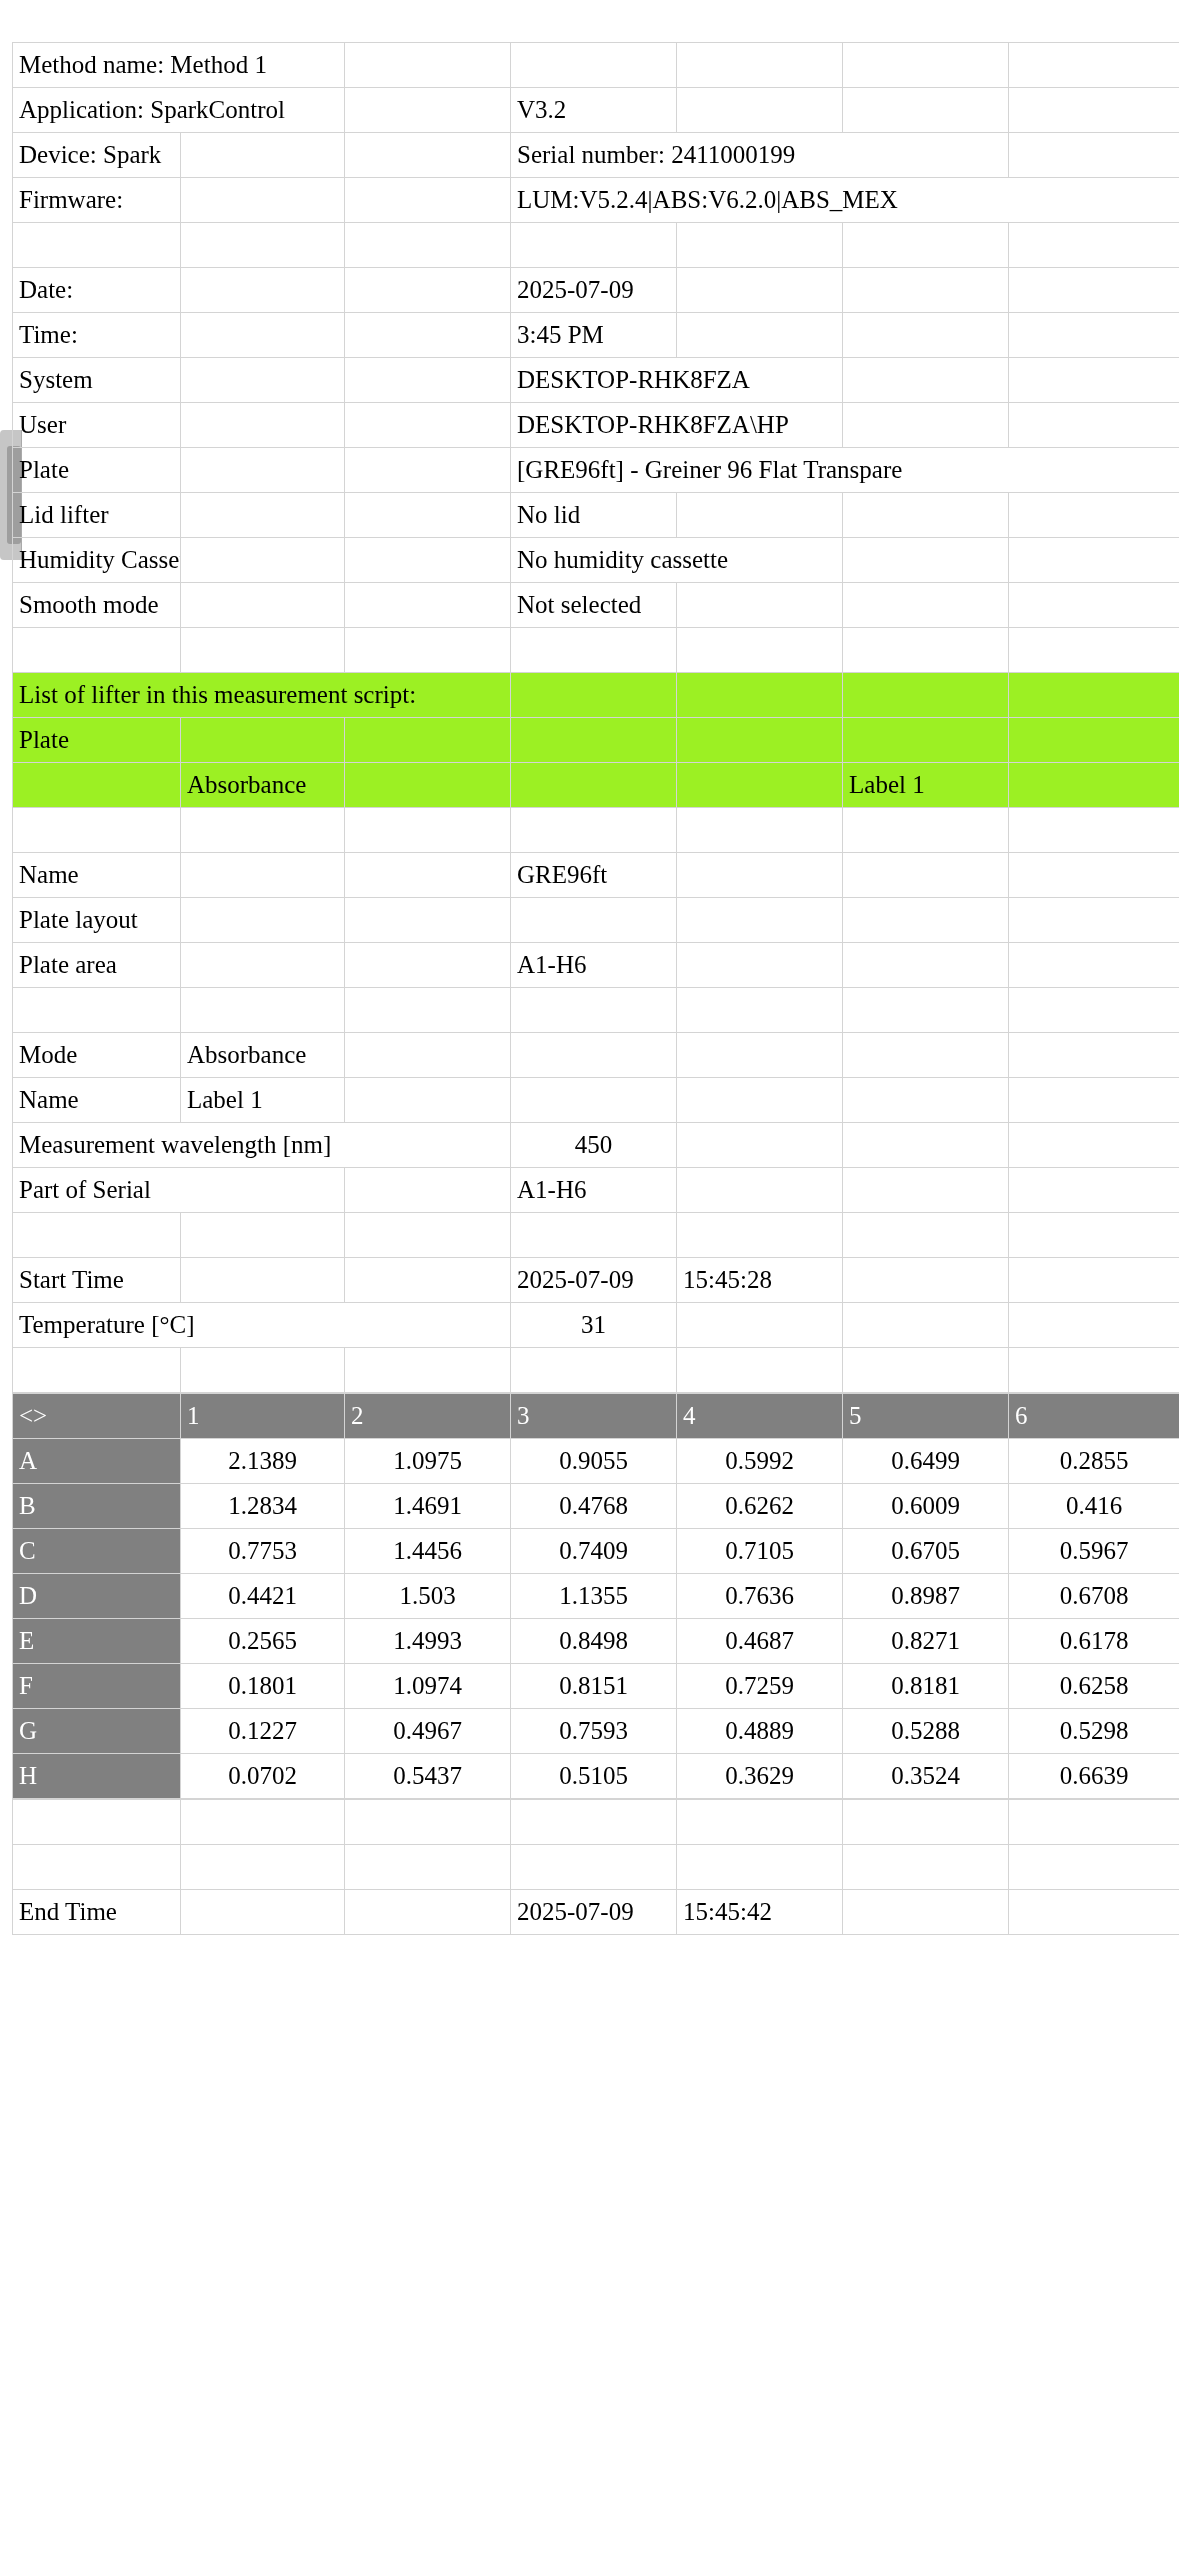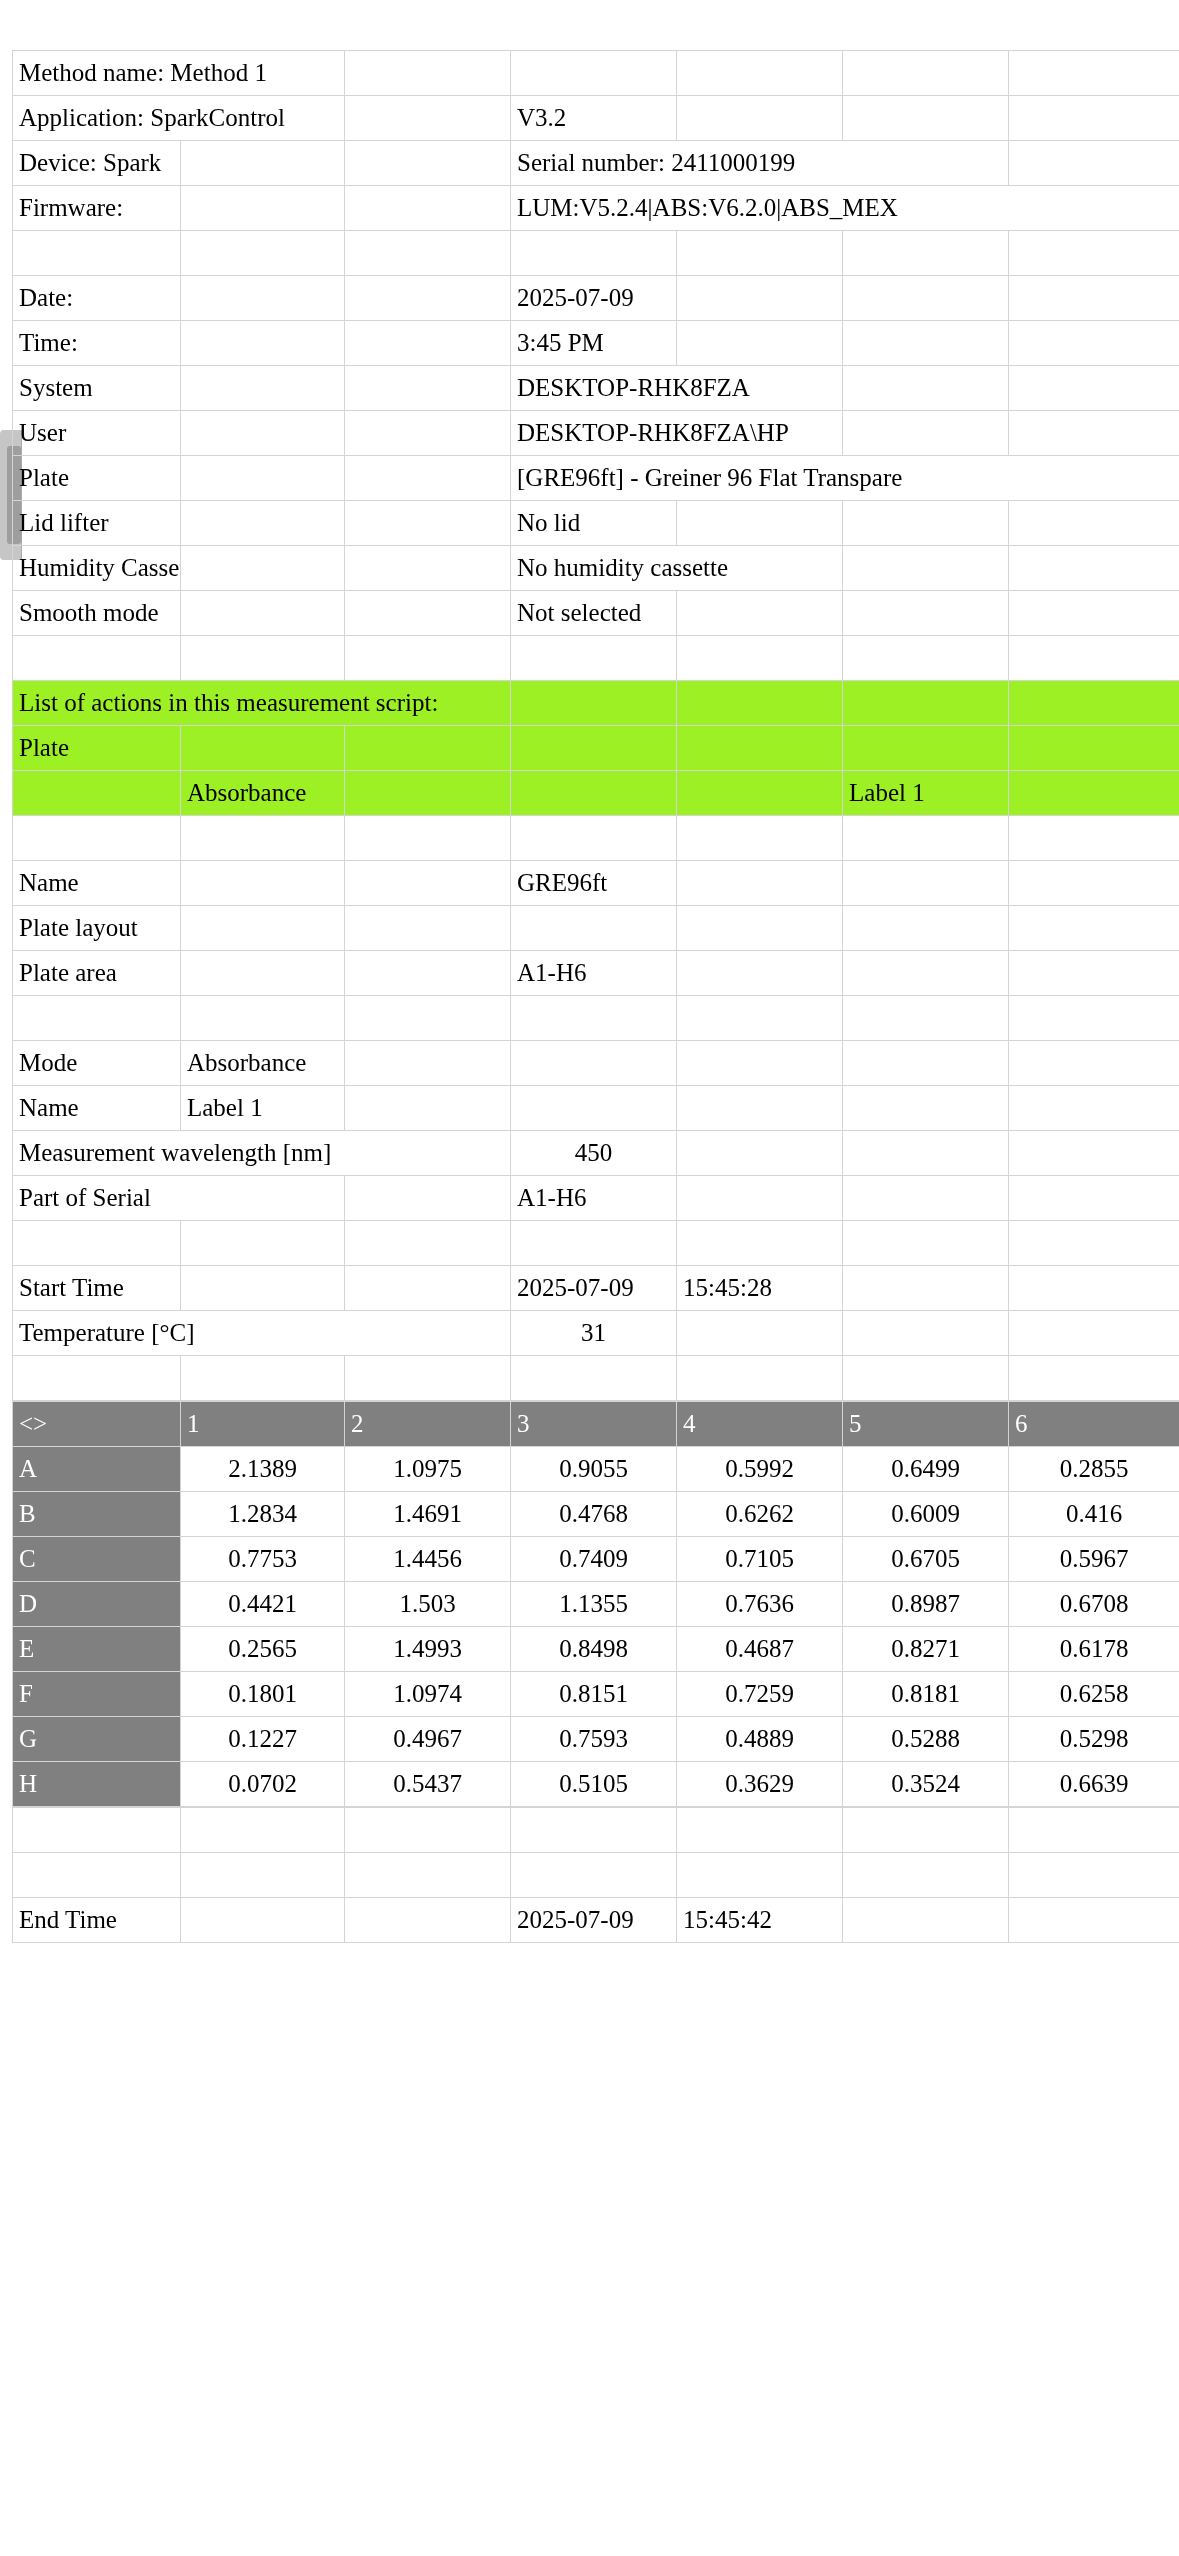--- a/index.html
+++ b/index.html
@@ -11,21 +11,21 @@
     width: 1179px;
     height: 2556px;
     font-family: "Liberation Serif", "DejaVu Serif", serif;
     color: #000000;
     position: relative;
     overflow: hidden;
   }
   #sheet {
     position: absolute;
     left: 12px;
-    top: 50px;
+    top: 42px;
     width: 1155px;
   }
   table.grid {
     border-collapse: collapse;
     table-layout: fixed;
     width: 1167px;
     font-size: 25px;
     line-height: 1.05;
   }
   table.grid td {
@@ -213,21 +213,21 @@
       <td></td>
       <td></td>
       <td></td>
       <td></td>
       <td></td>
       <td></td>
       <td></td>
     </tr>
 
     <tr class="green">
-      <td colspan="3" class="spanned">List of actions in this measurement script:</td>
+      <td colspan="3" class="spanned">List of lifter in this measurement script:</td>
       <td></td>
       <td></td>
       <td></td>
       <td></td>
     </tr>
     <tr class="green">
       <td>Plate</td>
       <td></td>
       <td></td>
       <td></td>

